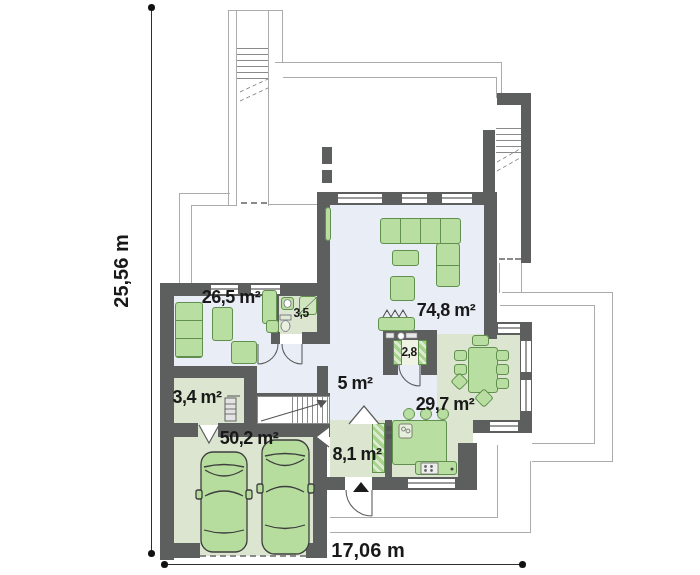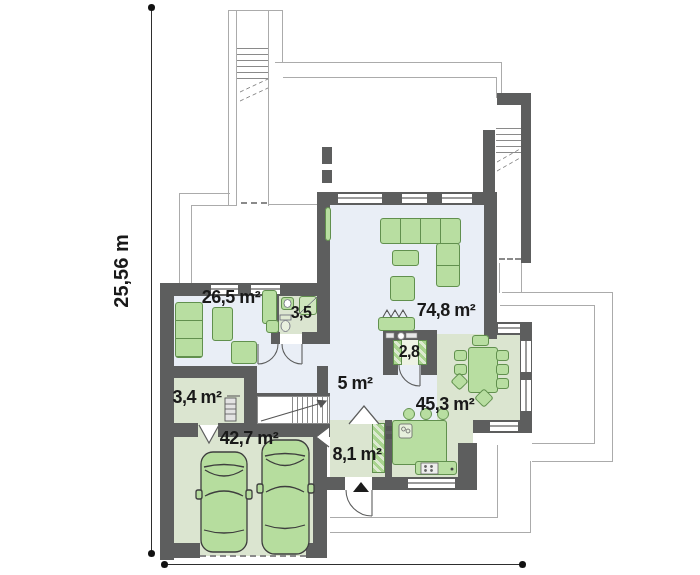--- a/index.html
+++ b/index.html
@@ -19,21 +19,21 @@
   .fu{background:#b8dea1;border:1px solid #61904e;border-radius:3px;box-sizing:border-box}
   .round{border-radius:50%}
   .hatch{background:repeating-linear-gradient(45deg,#a9d48f 0 3px,#dcead0 3px 6px);
          border:1px solid #61904e;box-sizing:border-box}
   .treadsV{background:repeating-linear-gradient(to bottom,#8a8a8a 0 1px,transparent 1px 6px)}
   .treadsH{background:repeating-linear-gradient(to right,#8a8a8a 0 1px,transparent 1px 5px)}
   .dashH{border-top:2px dashed #8a8a8a;background:none}
   .stairbox{background:#fff;border:1px solid #8a8a8a;box-sizing:border-box}
   .lbl{position:absolute;font-weight:bold;font-size:18px;color:#191919;letter-spacing:-0.5px;
        white-space:nowrap;transform:translate(-50%,-50%)}
-  .lbl.small{font-size:16px}
+  .lbl.small{font-size:12px}
   .lbl.dimtxt{font-size:20px;letter-spacing:0}
   svg{position:absolute;left:0;top:0}
 </style>
 </head>
 <body>
 
 <div id="plan">
 
   <i class="fb" style="left:330px;top:204px;width:154px;height:135px"></i>
   <i class="fb" style="left:257px;top:344px;width:73px;height:79px"></i>
@@ -261,18 +261,19 @@
       <path d="M265 525 Q285 532 305 525" fill="none"></path>
     </g>
   </svg>
 
   <b class="lbl" style="left:231px;top:297px">26,5 m²</b>
   <b class="lbl small" style="left:301px;top:313px">3,5</b>
   <b class="lbl" style="left:446px;top:310px">74,8 m²</b>
   <b class="lbl small" style="left:409px;top:352px">2,8</b>
   <b class="lbl" style="left:355px;top:383px">5 m²</b>
   <b class="lbl" style="left:197px;top:397px">3,4 m²</b>
-  <b class="lbl" style="left:445px;top:404px">45,3 m²</b>
-  <b class="lbl" style="left:249px;top:438px">42,7 m²</b>
+  <b class="lbl" style="left:445px;top:404px">29,7 m²</b>
+  <b class="lbl" style="left:249px;top:438px">50,2 m²</b>
   <b class="lbl" style="left:357px;top:454px">8,1 m²</b>
   <b class="lbl dimtxt" style="left:121px;top:271px;transform:translate(-50%,-50%) rotate(-90deg)">25,56 m</b>
+  <b class="lbl dimtxt" style="left:368px;top:550px">17,06 m</b>
 
 </div>
 
 </body></html>

